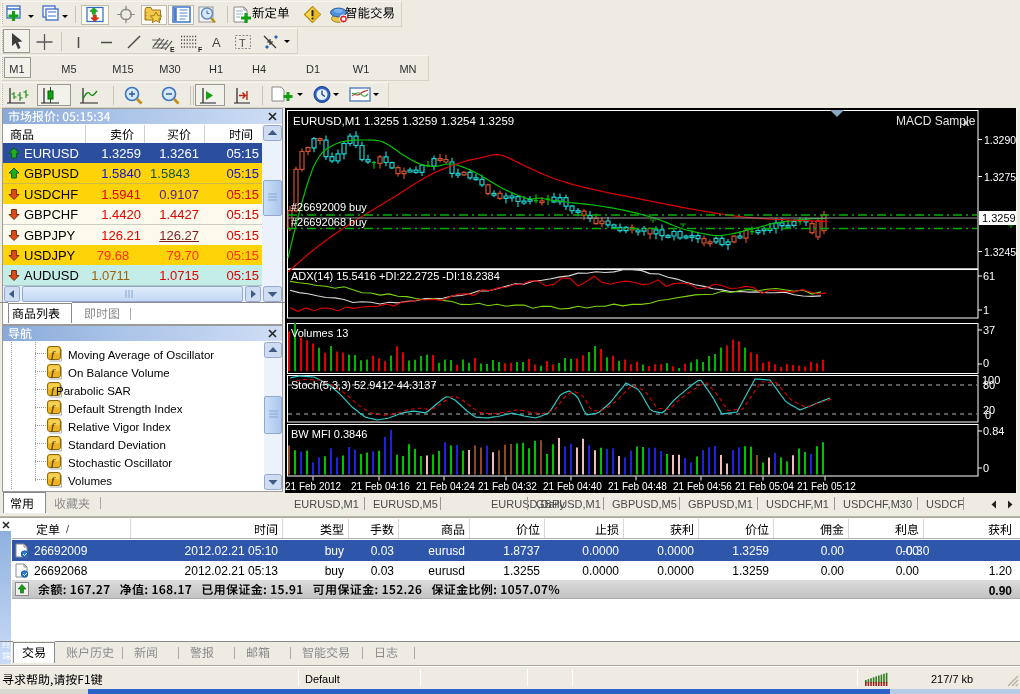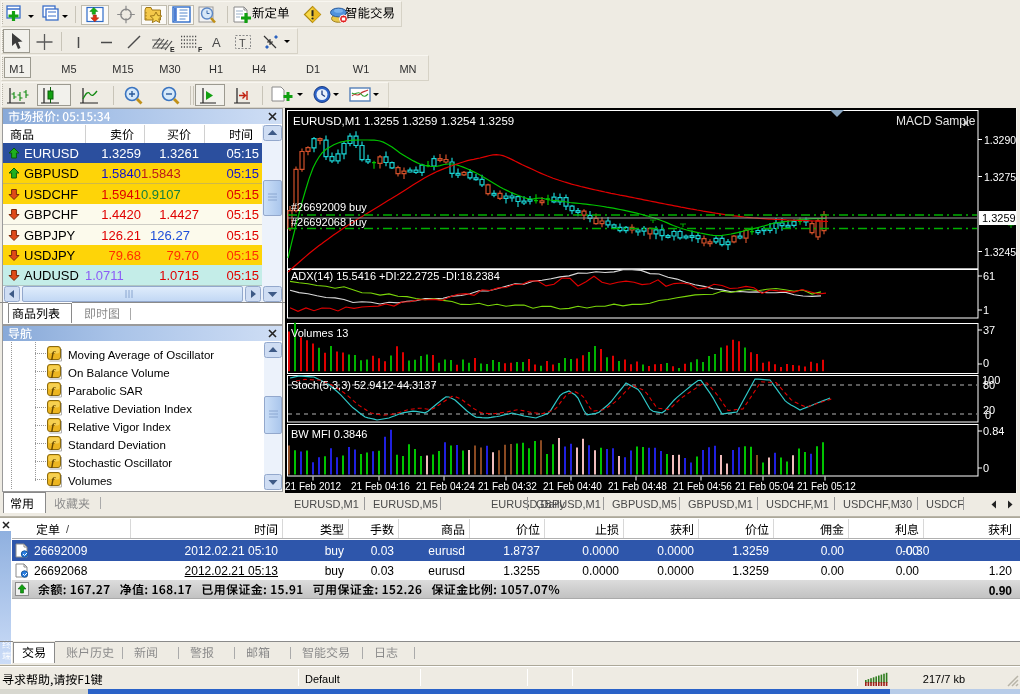--- a/index.html
+++ b/index.html
@@ -208,60 +208,60 @@
 <div style="position:absolute;left:24px;top:146px;font:400 13px/16px 'Liberation Sans', sans-serif;color:#fff;text-align:left;white-space:nowrap;">EURUSD</div>
 <div style="position:absolute;left:85px;top:146px;width:56px;font:400 13px/16px 'Liberation Sans', sans-serif;color:#fff;text-align:right;white-space:nowrap;">1.3259</div>
 <div style="position:absolute;left:141px;top:146px;width:58px;font:400 13px/16px 'Liberation Sans', sans-serif;color:#fff;text-align:right;white-space:nowrap;">1.3261</div>
 <div style="position:absolute;left:195px;top:146px;width:64px;font:400 13px/16px 'Liberation Sans', sans-serif;color:#fff;text-align:right;white-space:nowrap;">05:15</div>
 <div style="position:absolute;left:3px;top:163px;width:259px;height:21px;background:#fed408;border-bottom:1px solid rgba(150,150,150,.45);"></div>
 <svg class="abs" style="left:8px;top:168px" width="12" height="11">
     <path d="M6 0l5 5h-2.6v5H3.6V5H1z" fill="#1fb01f" stroke="#0a5c0a" stroke-width="1"></path>
   </svg>
 <div style="position:absolute;left:24px;top:166px;font:400 13px/16px 'Liberation Sans', sans-serif;color:#000;text-align:left;white-space:nowrap;">GBPUSD</div>
 <div style="position:absolute;left:85px;top:166px;width:56px;font:400 13px/16px 'Liberation Sans', sans-serif;color:#1111cc;text-align:right;white-space:nowrap;">1.5840</div>
-<div style="position:absolute;left:141px;top:166px;width:58px;font:400 13px/16px 'Liberation Sans', sans-serif;color:#b91c1c;text-align:left;white-space:nowrap;">1.5843</div>
+<div style="position:absolute;left:141px;top:166px;width:58px;font:400 13px/16px 'Liberation Sans', sans-serif;color:#14532d;text-align:center;white-space:nowrap;">1.5843</div>
 <div style="position:absolute;left:195px;top:166px;width:64px;font:400 13px/16px 'Liberation Sans', sans-serif;color:#1111cc;text-align:right;white-space:nowrap;">05:15</div>
 <div style="position:absolute;left:3px;top:184px;width:259px;height:21px;background:#fed408;border-bottom:1px solid rgba(150,150,150,.45);"></div>
 <svg class="abs" style="left:8px;top:189px" width="12" height="11">
     <path d="M6 10.5L1 5.5h2.6V.5h4.8v5H11z" fill="#e04a18" stroke="#7a2808" stroke-width="1"></path>
   </svg>
 <div style="position:absolute;left:24px;top:187px;font:400 13px/16px 'Liberation Sans', sans-serif;color:#000;text-align:left;white-space:nowrap;">USDCHF</div>
 <div style="position:absolute;left:85px;top:187px;width:56px;font:400 13px/16px 'Liberation Sans', sans-serif;color:#e00000;text-align:right;white-space:nowrap;">1.5941</div>
-<div style="position:absolute;left:141px;top:187px;width:58px;font:400 13px/16px 'Liberation Sans', sans-serif;color:#15803d;text-align:left;white-space:nowrap;">0.9107</div>
+<div style="position:absolute;left:141px;top:187px;width:58px;font:400 13px/16px 'Liberation Sans', sans-serif;color:#4c1d95;text-align:right;white-space:nowrap;">0.9107</div>
 <div style="position:absolute;left:195px;top:187px;width:64px;font:400 13px/16px 'Liberation Sans', sans-serif;color:#e00000;text-align:right;white-space:nowrap;">05:15</div>
 <div style="position:absolute;left:3px;top:204px;width:259px;height:21px;background:#fcfaec;border-bottom:1px solid rgba(150,150,150,.45);"></div>
 <svg class="abs" style="left:8px;top:209px" width="12" height="11">
     <path d="M6 10.5L1 5.5h2.6V.5h4.8v5H11z" fill="#e04a18" stroke="#7a2808" stroke-width="1"></path>
   </svg>
 <div style="position:absolute;left:24px;top:207px;font:400 13px/16px 'Liberation Sans', sans-serif;color:#000;text-align:left;white-space:nowrap;">GBPCHF</div>
 <div style="position:absolute;left:85px;top:207px;width:56px;font:400 13px/16px 'Liberation Sans', sans-serif;color:#e00000;text-align:right;white-space:nowrap;">1.4420</div>
 <div style="position:absolute;left:141px;top:207px;width:58px;font:400 13px/16px 'Liberation Sans', sans-serif;color:#e00000;text-align:right;white-space:nowrap;">1.4427</div>
 <div style="position:absolute;left:195px;top:207px;width:64px;font:400 13px/16px 'Liberation Sans', sans-serif;color:#e00000;text-align:right;white-space:nowrap;">05:15</div>
 <div style="position:absolute;left:3px;top:225px;width:259px;height:21px;background:#fcfaec;border-bottom:1px solid rgba(150,150,150,.45);"></div>
 <svg class="abs" style="left:8px;top:230px" width="12" height="11">
     <path d="M6 10.5L1 5.5h2.6V.5h4.8v5H11z" fill="#e04a18" stroke="#7a2808" stroke-width="1"></path>
   </svg>
 <div style="position:absolute;left:24px;top:228px;font:400 13px/16px 'Liberation Sans', sans-serif;color:#000;text-align:left;white-space:nowrap;">GBPJPY</div>
 <div style="position:absolute;left:85px;top:228px;width:56px;font:400 13px/16px 'Liberation Sans', sans-serif;color:#e00000;text-align:right;white-space:nowrap;">126.21</div>
-<div style="position:absolute;left:141px;top:228px;width:58px;font:400 13px/16px 'Liberation Sans', sans-serif;color:#1d4ed8;text-align:center;white-space:nowrap;">126.27</div>
+<div style="position:absolute;left:141px;top:228px;width:58px;font:400 13px/16px 'Liberation Sans', sans-serif;color:#7f1d1d;text-align:right;white-space:nowrap;text-decoration:underline;">126.27</div>
 <div style="position:absolute;left:195px;top:228px;width:64px;font:400 13px/16px 'Liberation Sans', sans-serif;color:#e00000;text-align:right;white-space:nowrap;">05:15</div>
 <div style="position:absolute;left:3px;top:245px;width:259px;height:21px;background:#fed408;border-bottom:1px solid rgba(150,150,150,.45);"></div>
 <svg class="abs" style="left:8px;top:250px" width="12" height="11">
     <path d="M6 10.5L1 5.5h2.6V.5h4.8v5H11z" fill="#e04a18" stroke="#7a2808" stroke-width="1"></path>
   </svg>
 <div style="position:absolute;left:24px;top:248px;font:400 13px/16px 'Liberation Sans', sans-serif;color:#000;text-align:left;white-space:nowrap;">USDJPY</div>
-<div style="position:absolute;left:85px;top:248px;width:56px;font:400 13px/16px 'Liberation Sans', sans-serif;color:#ff2e00;text-align:right;white-space:nowrap;">79.68</div>
+<div style="position:absolute;left:85px;top:248px;width:56px;font:400 13px/16px 'Liberation Sans', sans-serif;color:#ff2e00;text-align:center;white-space:nowrap;">79.68</div>
 <div style="position:absolute;left:141px;top:248px;width:58px;font:400 13px/16px 'Liberation Sans', sans-serif;color:#ff2e00;text-align:right;white-space:nowrap;">79.70</div>
 <div style="position:absolute;left:195px;top:248px;width:64px;font:400 13px/16px 'Liberation Sans', sans-serif;color:#ff2e00;text-align:right;white-space:nowrap;">05:15</div>
 <div style="position:absolute;left:3px;top:265px;width:259px;height:21px;background:#c4ede8;border-bottom:1px solid rgba(150,150,150,.45);"></div>
 <svg class="abs" style="left:8px;top:270px" width="12" height="11">
     <path d="M6 10.5L1 5.5h2.6V.5h4.8v5H11z" fill="#e04a18" stroke="#7a2808" stroke-width="1"></path>
   </svg>
 <div style="position:absolute;left:24px;top:268px;font:400 13px/16px 'Liberation Sans', sans-serif;color:#000;text-align:left;white-space:nowrap;">AUDUSD</div>
-<div style="position:absolute;left:85px;top:268px;width:56px;font:400 13px/16px 'Liberation Sans', sans-serif;color:#8b5cf6;white-space:nowrap;">1.0711</div>
+<div style="position:absolute;left:74px;top:268px;width:56px;font:400 13px/16px 'Liberation Sans', sans-serif;color:#a16207;text-align:right;white-space:nowrap;">1.0711</div>
 <div style="position:absolute;left:141px;top:268px;width:58px;font:400 13px/16px 'Liberation Sans', sans-serif;color:#e00000;text-align:right;white-space:nowrap;">1.0715</div>
 <div style="position:absolute;left:195px;top:268px;width:64px;font:400 13px/16px 'Liberation Sans', sans-serif;color:#e00000;text-align:right;white-space:nowrap;">05:15</div>
 <div style="position:absolute;left:262px;top:125px;width:20px;height:177px;background:#ecf2fb;"></div>
 <svg class="abs" style="left:263px;top:125px" width="19" height="16">
     <rect x="0.5" y="0.5" width="18" height="15" fill="#cfddf3" stroke="#93a8cc" rx="2"></rect>
     <path d="M8 5l4 5H4z" transform="scale(1.1875,1.0)" fill="#3e5a86"></path>
   </svg>
 <svg class="abs" style="left:263px;top:286px" width="19" height="16">
     <rect x="0.5" y="0.5" width="18" height="15" fill="#cfddf3" stroke="#93a8cc" rx="2"></rect>
     <path d="M8 11L4 6h8z" transform="scale(1.1875,1.0)" fill="#3e5a86"></path>
@@ -320,29 +320,29 @@
 <path d="M14.5 3v12h-12" stroke="#b0b0b0" fill="none"></path>
   </svg>
 <div style="position:absolute;left:68px;top:366px;font:400 11.5px/14.5px 'Liberation Sans', sans-serif;color:#000;text-align:left;white-space:nowrap;">On Balance Volume</div>
 <div style="position:absolute;left:35px;top:389px;width:13px;height:1px;border-top:1px dotted #999;"></div>
 <svg class="abs" style="left:47px;top:382px" width="16" height="16">
 <rect x="0.5" y="0.5" width="13" height="13" rx="2.5" fill="#ecb520" stroke="#8a6a10"></rect>
 <rect x="1.5" y="1.5" width="11" height="6" rx="2" fill="#f6d050"></rect>
 <text x="4" y="11.5" font-family="Liberation Serif" font-size="11" font-style="italic" font-weight="bold" fill="#6a4a00">f</text>
 <path d="M14.5 3v12h-12" stroke="#b0b0b0" fill="none"></path>
   </svg>
-<div style="position:absolute;left:68px;top:384px;font:400 11.5px/14.5px 'Liberation Sans', sans-serif;color:#000;text-align:left;white-space:nowrap;">Parabolic SAR</div>
+<div style="position:absolute;left:56px;top:384px;font:400 11.5px/14.5px 'Liberation Sans', sans-serif;color:#000;text-align:left;white-space:nowrap;">Parabolic SAR</div>
 <div style="position:absolute;left:35px;top:407px;width:13px;height:1px;border-top:1px dotted #999;"></div>
 <svg class="abs" style="left:47px;top:400px" width="16" height="16">
 <rect x="0.5" y="0.5" width="13" height="13" rx="2.5" fill="#ecb520" stroke="#8a6a10"></rect>
 <rect x="1.5" y="1.5" width="11" height="6" rx="2" fill="#f6d050"></rect>
 <text x="4" y="11.5" font-family="Liberation Serif" font-size="11" font-style="italic" font-weight="bold" fill="#6a4a00">f</text>
 <path d="M14.5 3v12h-12" stroke="#b0b0b0" fill="none"></path>
   </svg>
-<div style="position:absolute;left:68px;top:402px;font:400 11.5px/14.5px 'Liberation Sans', sans-serif;color:#000;text-align:left;white-space:nowrap;">Relative Deviation Index</div>
+<div style="position:absolute;left:68px;top:402px;font:400 11.5px/14.5px 'Liberation Sans', sans-serif;color:#000;text-align:left;white-space:nowrap;">Default Strength Index</div>
 <div style="position:absolute;left:35px;top:425px;width:13px;height:1px;border-top:1px dotted #999;"></div>
 <svg class="abs" style="left:47px;top:418px" width="16" height="16">
 <rect x="0.5" y="0.5" width="13" height="13" rx="2.5" fill="#ecb520" stroke="#8a6a10"></rect>
 <rect x="1.5" y="1.5" width="11" height="6" rx="2" fill="#f6d050"></rect>
 <text x="4" y="11.5" font-family="Liberation Serif" font-size="11" font-style="italic" font-weight="bold" fill="#6a4a00">f</text>
 <path d="M14.5 3v12h-12" stroke="#b0b0b0" fill="none"></path>
   </svg>
 <div style="position:absolute;left:68px;top:420px;font:400 11.5px/14.5px 'Liberation Sans', sans-serif;color:#000;text-align:center;white-space:nowrap;">Relative Vigor Index</div>
 <div style="position:absolute;left:35px;top:443px;width:13px;height:1px;border-top:1px dotted #999;"></div>
 <svg class="abs" style="left:47px;top:436px" width="16" height="16">
@@ -562,21 +562,21 @@
 <div style="position:absolute;left:734px;top:544px;width:110px;font:400 12px/15px 'Liberation Sans', sans-serif;color:#fff;text-align:right;white-space:nowrap;">0.00</div>
 <div style="position:absolute;left:809px;top:544px;width:110px;font:400 12px/15px 'Liberation Sans', sans-serif;color:#fff;text-align:right;white-space:nowrap;">0.00</div>
 <div style="position:absolute;left:902px;top:544px;width:110px;font:400 12px/15px 'Liberation Sans', sans-serif;color:#fff;text-align:left;white-space:nowrap;">-0.30</div>
 <svg class="abs" style="left:15px;top:563px" width="14" height="15">
     <path d="M1 1h8l3 3v10H1z" fill="#fff" stroke="#8a8a8a"></path>
     <path d="M9 1v3h3" fill="none" stroke="#8a8a8a"></path>
     <circle cx="9.5" cy="11" r="3.2" fill="#2a7de0" stroke="#1a5aa0"></circle>
     <path d="M8 11l1.5 1.5L12 10" stroke="#fff" fill="none" stroke-width="1"></path>
   </svg>
 <div style="position:absolute;left:34px;top:564px;font:400 12px/15px 'Liberation Sans', sans-serif;color:#000;text-align:left;white-space:nowrap;">26692068</div>
-<div style="position:absolute;left:168px;top:564px;width:110px;font:400 12px/15px 'Liberation Sans', sans-serif;color:#000;text-align:right;white-space:nowrap;text-decoration:underline;">2012.02.21 05:13</div>
+<div style="position:absolute;left:168px;top:564px;width:110px;font:400 12px/15px 'Liberation Sans', sans-serif;color:#000;text-align:right;white-space:nowrap;">2012.02.21 05:13</div>
 <div style="position:absolute;left:234px;top:564px;width:110px;font:400 12px/15px 'Liberation Sans', sans-serif;color:#000;text-align:right;white-space:nowrap;">buy</div>
 <div style="position:absolute;left:284px;top:564px;width:110px;font:400 12px/15px 'Liberation Sans', sans-serif;color:#000;text-align:right;white-space:nowrap;">0.03</div>
 <div style="position:absolute;left:355px;top:564px;width:110px;font:400 12px/15px 'Liberation Sans', sans-serif;color:#000;text-align:right;white-space:nowrap;">eurusd</div>
 <div style="position:absolute;left:430px;top:564px;width:110px;font:400 12px/15px 'Liberation Sans', sans-serif;color:#000;text-align:right;white-space:nowrap;">1.3255</div>
 <div style="position:absolute;left:509px;top:564px;width:110px;font:400 12px/15px 'Liberation Sans', sans-serif;color:#000;text-align:right;white-space:nowrap;">0.0000</div>
 <div style="position:absolute;left:584px;top:564px;width:110px;font:400 12px/15px 'Liberation Sans', sans-serif;color:#000;text-align:right;white-space:nowrap;">0.0000</div>
 <div style="position:absolute;left:659px;top:564px;width:110px;font:400 12px/15px 'Liberation Sans', sans-serif;color:#000;text-align:right;white-space:nowrap;">1.3259</div>
 <div style="position:absolute;left:734px;top:564px;width:110px;font:400 12px/15px 'Liberation Sans', sans-serif;color:#000;text-align:right;white-space:nowrap;">0.00</div>
 <div style="position:absolute;left:809px;top:564px;width:110px;font:400 12px/15px 'Liberation Sans', sans-serif;color:#000;text-align:right;white-space:nowrap;">0.00</div>
 <div style="position:absolute;left:902px;top:564px;width:110px;font:400 12px/15px 'Liberation Sans', sans-serif;color:#000;text-align:right;white-space:nowrap;">1.20</div>
@@ -644,18 +644,18 @@
     <rect x="2.0" y="12" width="1.6" height="4" fill="#a02018"></rect>
     <rect x="4.6" y="12" width="1.6" height="4" fill="#a02018"></rect>
     <rect x="7.2" y="12" width="1.6" height="4" fill="#a02018"></rect>
     <rect x="9.8" y="12" width="1.6" height="4" fill="#a02018"></rect>
     <rect x="12.4" y="12" width="1.6" height="4" fill="#a02018"></rect>
     <rect x="15.0" y="12" width="1.6" height="4" fill="#a02018"></rect>
     <rect x="17.6" y="12" width="1.6" height="4" fill="#a02018"></rect>
     <rect x="20.2" y="12" width="1.6" height="4" fill="#a02018"></rect>
     <rect x="22.8" y="12" width="1.6" height="4" fill="#a02018"></rect>
   </svg>
-<div style="position:absolute;left:905px;top:672px;width:60px;font:400 11px/14px 'Liberation Sans', sans-serif;color:#000;text-align:right;white-space:nowrap;">217/7 kb</div>
+<div style="position:absolute;left:931px;top:672px;width:60px;font:400 11px/14px 'Liberation Sans', sans-serif;color:#000;white-space:nowrap;">217/7 kb</div>
 <svg class="abs" style="left:1006px;top:674px" width="14" height="14">
     <path d="M12 2L2 12M12 6L6 12M12 10l-2 2" stroke="#b8b4a8" stroke-width="1.5"></path>
   </svg>
 <div style="position:absolute;left:0px;top:689px;width:1020px;height:5px;background:#d8d8d0;"></div>
 <div style="position:absolute;left:88px;top:689px;width:802px;height:5px;background:#2a62c8;"></div>
 <div style="position:absolute;left:890px;top:689px;width:130px;height:5px;background:#b8cce8;"></div>
 </body></html>

